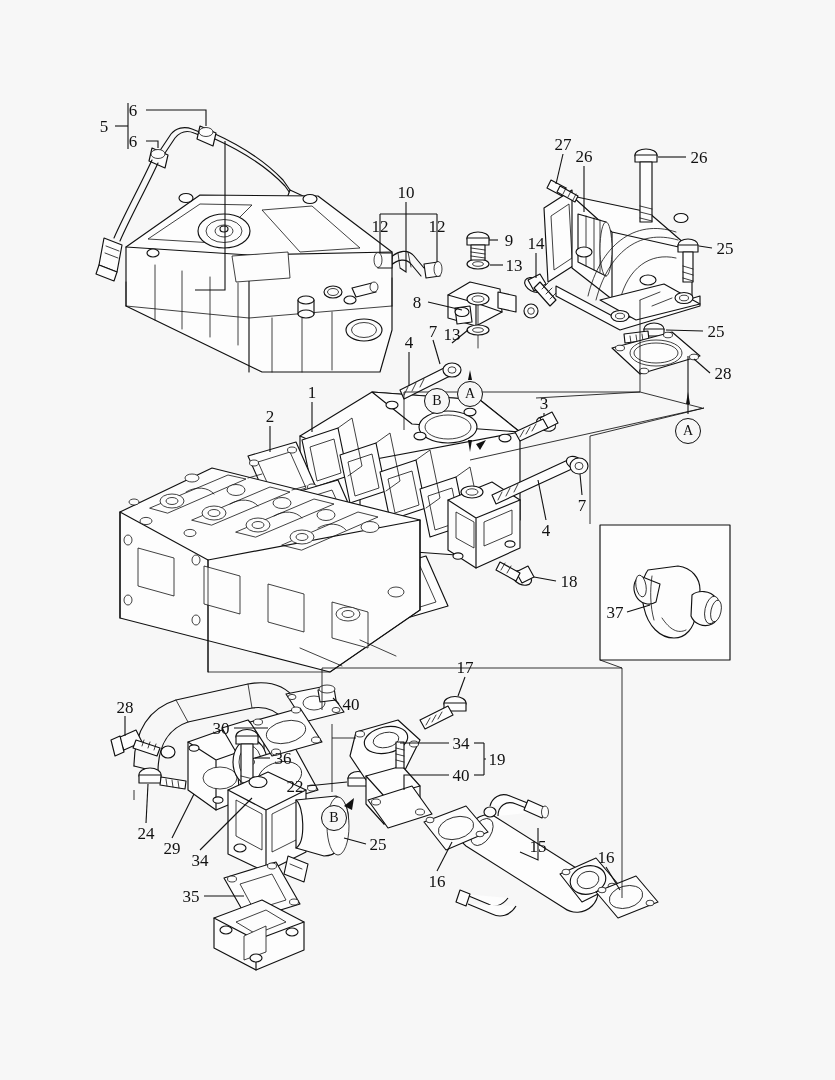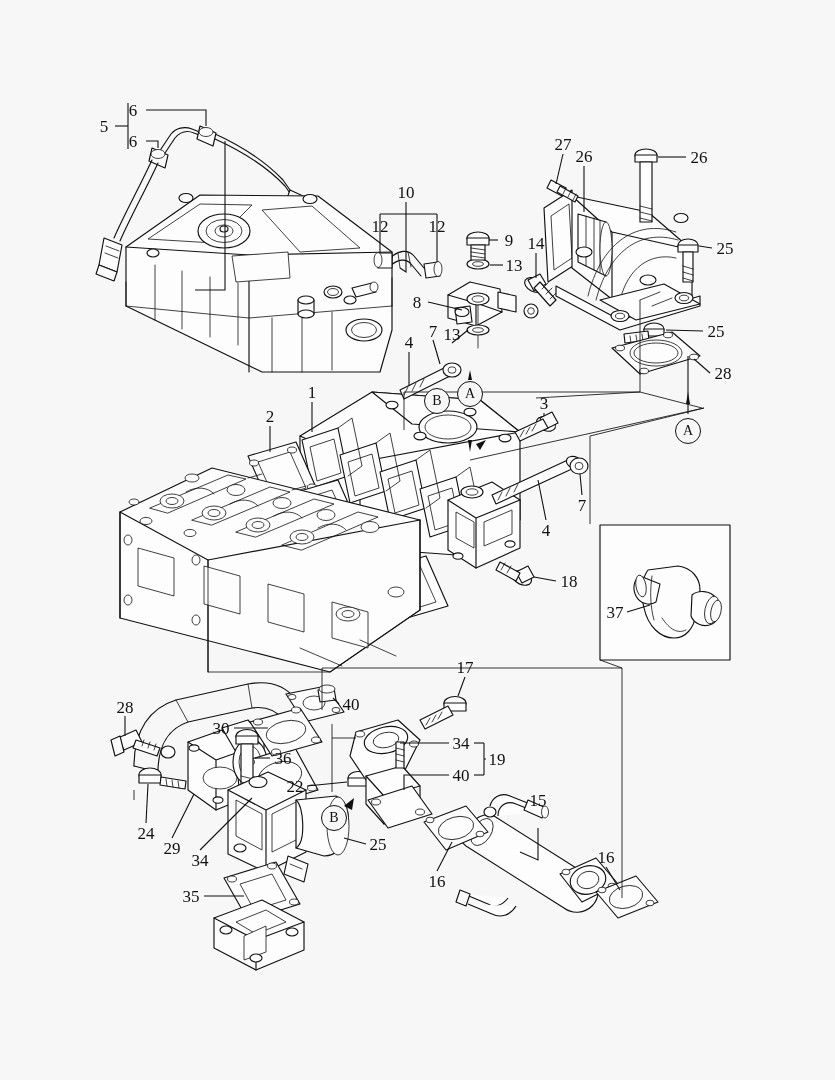--- a/index.html
+++ b/index.html
@@ -641,21 +641,21 @@
     <div class="callout" style="left:146px;top:833px">24</div>
     <div class="callout" style="left:172px;top:848px">29</div>
     <div class="callout" style="left:200px;top:860px">34</div>
     <div class="callout" style="left:191px;top:896px">35</div>
     <div class="callout" style="left:295px;top:786px">22</div>
     <div class="callout" style="left:378px;top:844px">25</div>
     <div class="callout" style="left:465px;top:667px">17</div>
     <div class="callout" style="left:461px;top:743px">34</div>
     <div class="callout" style="left:461px;top:775px">40</div>
     <div class="callout" style="left:497px;top:759px">19</div>
-    <div class="callout" style="left:538px;top:800px">15</div>
+    <div class="callout" style="left:538px;top:846px">15</div>
     <div class="callout" style="left:437px;top:881px">16</div>
     <div class="callout" style="left:606px;top:857px">16</div>
   </div>
 
   <div>
     <div class="circled" style="left:470px;top:394px">A</div>
     <div class="circled" style="left:437px;top:401px">B</div>
     <div class="circled" style="left:688px;top:431px">A</div>
     <div class="circled" style="left:334px;top:818px">B</div>
   </div>

